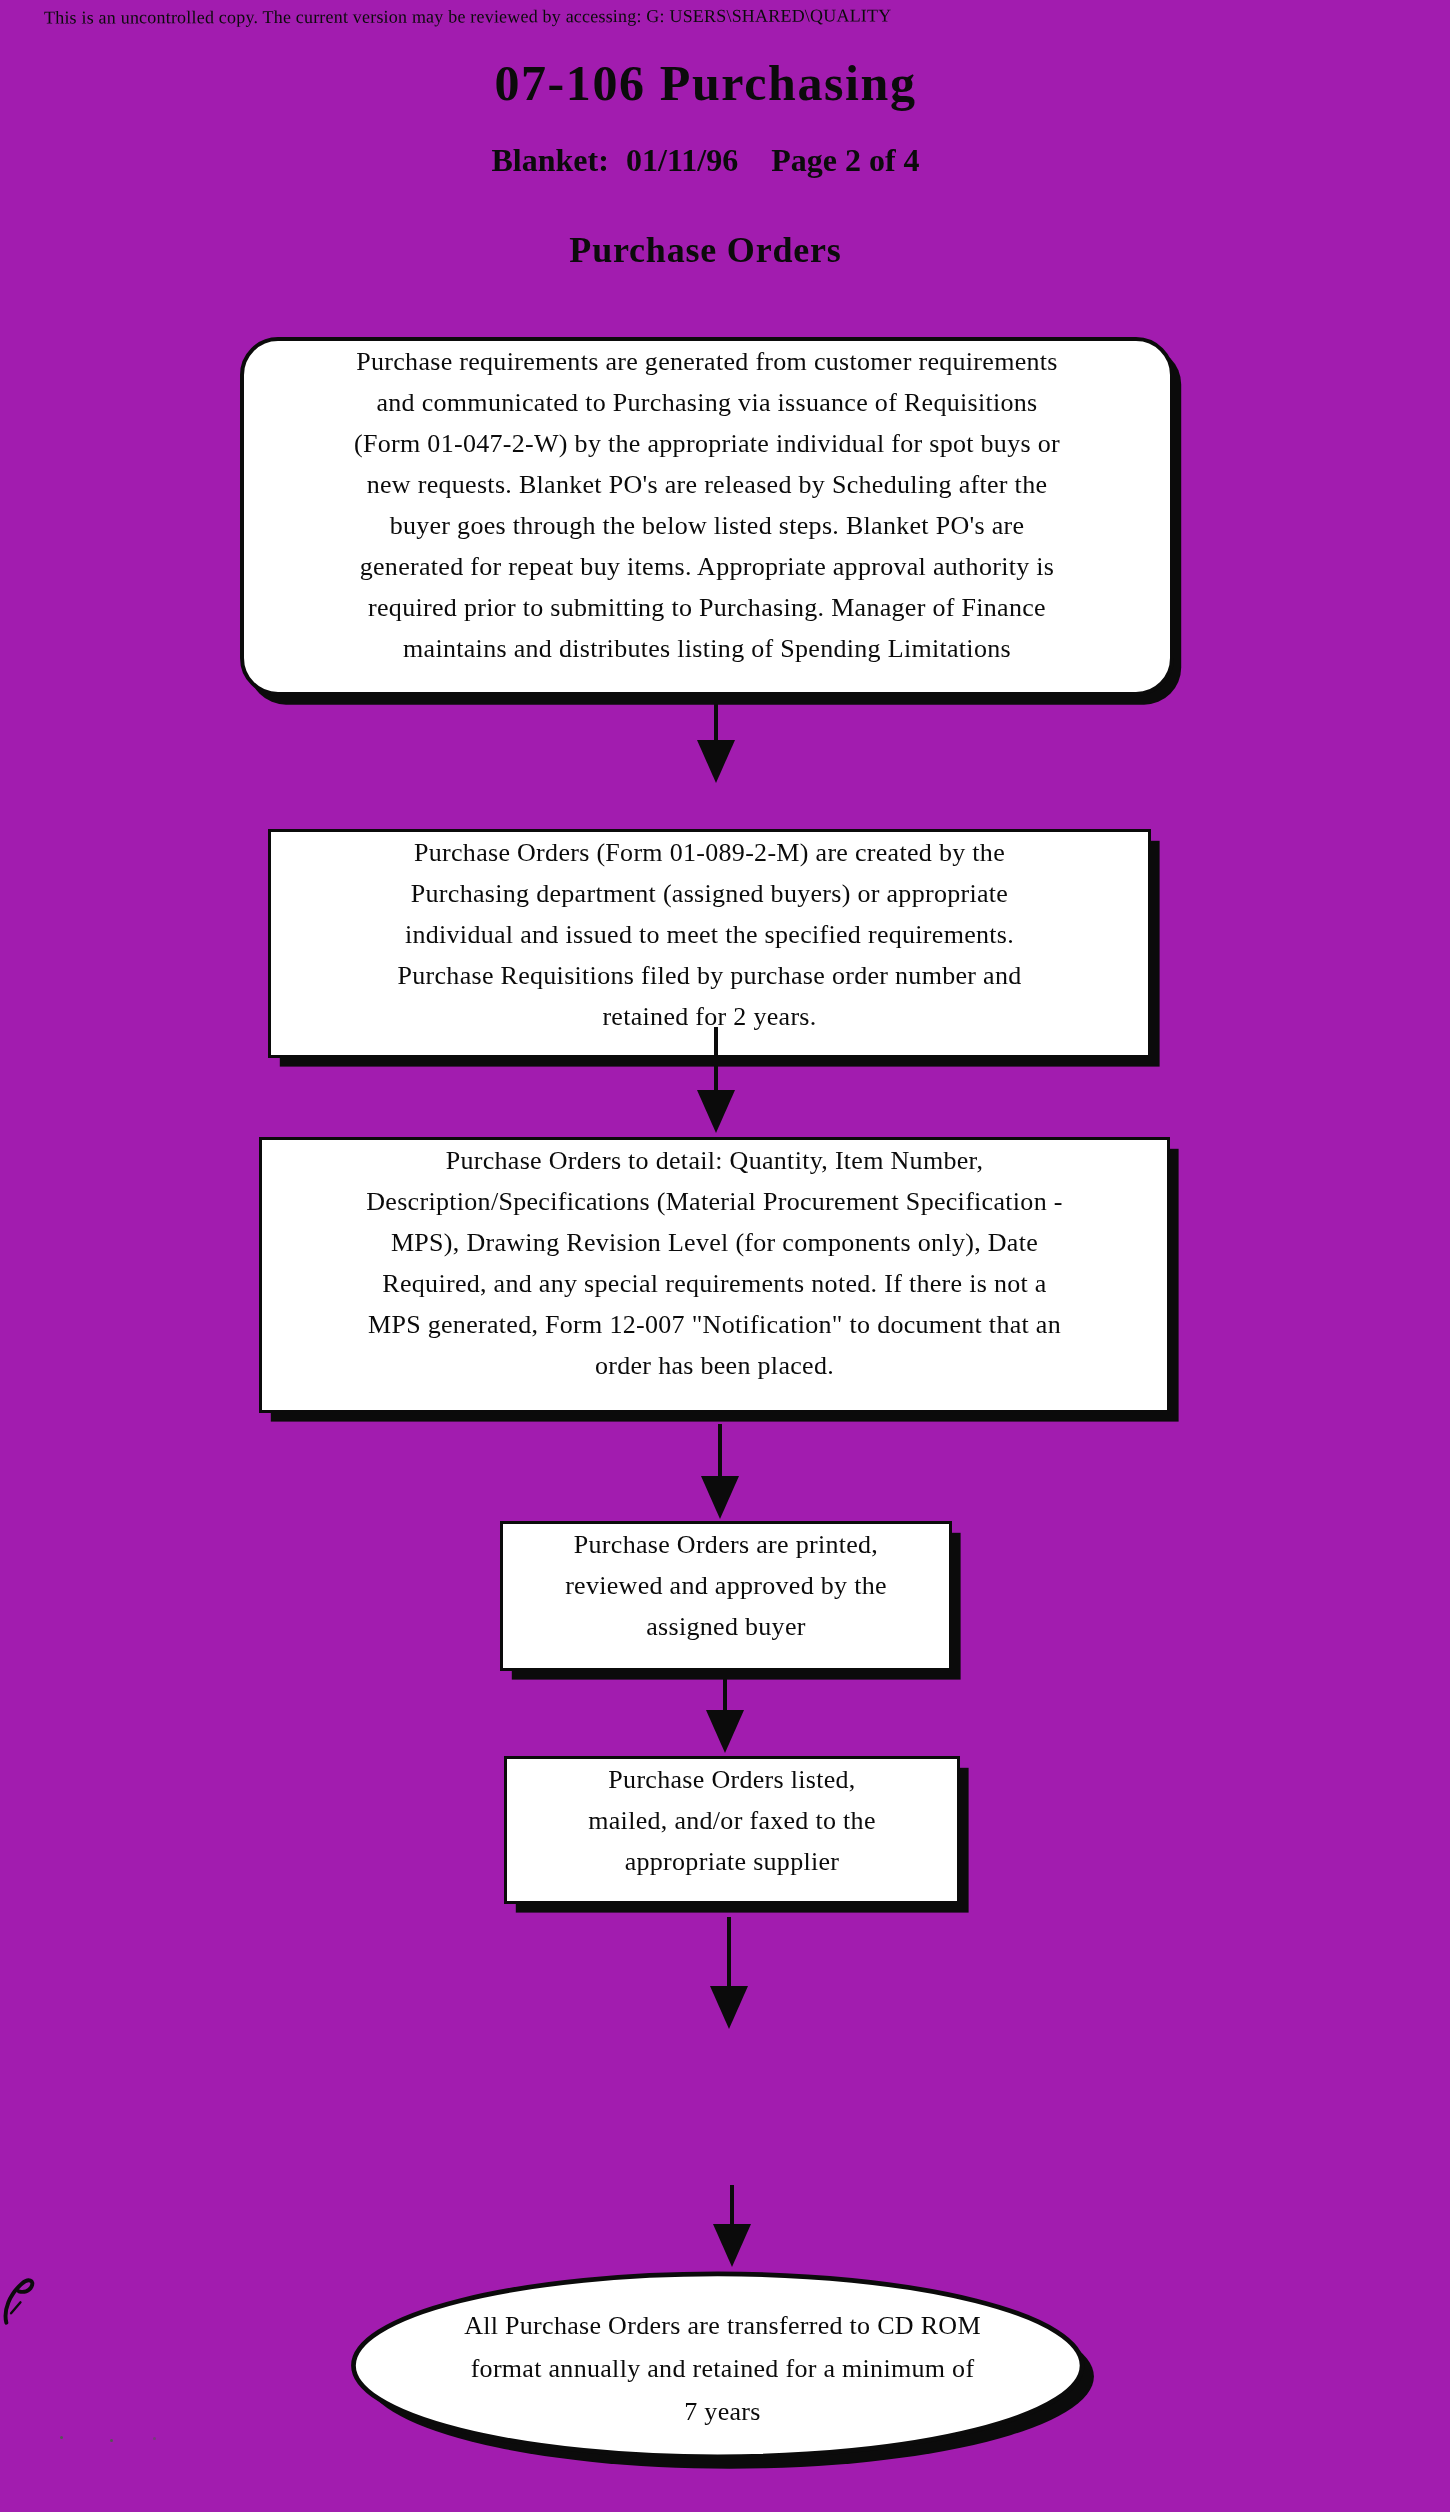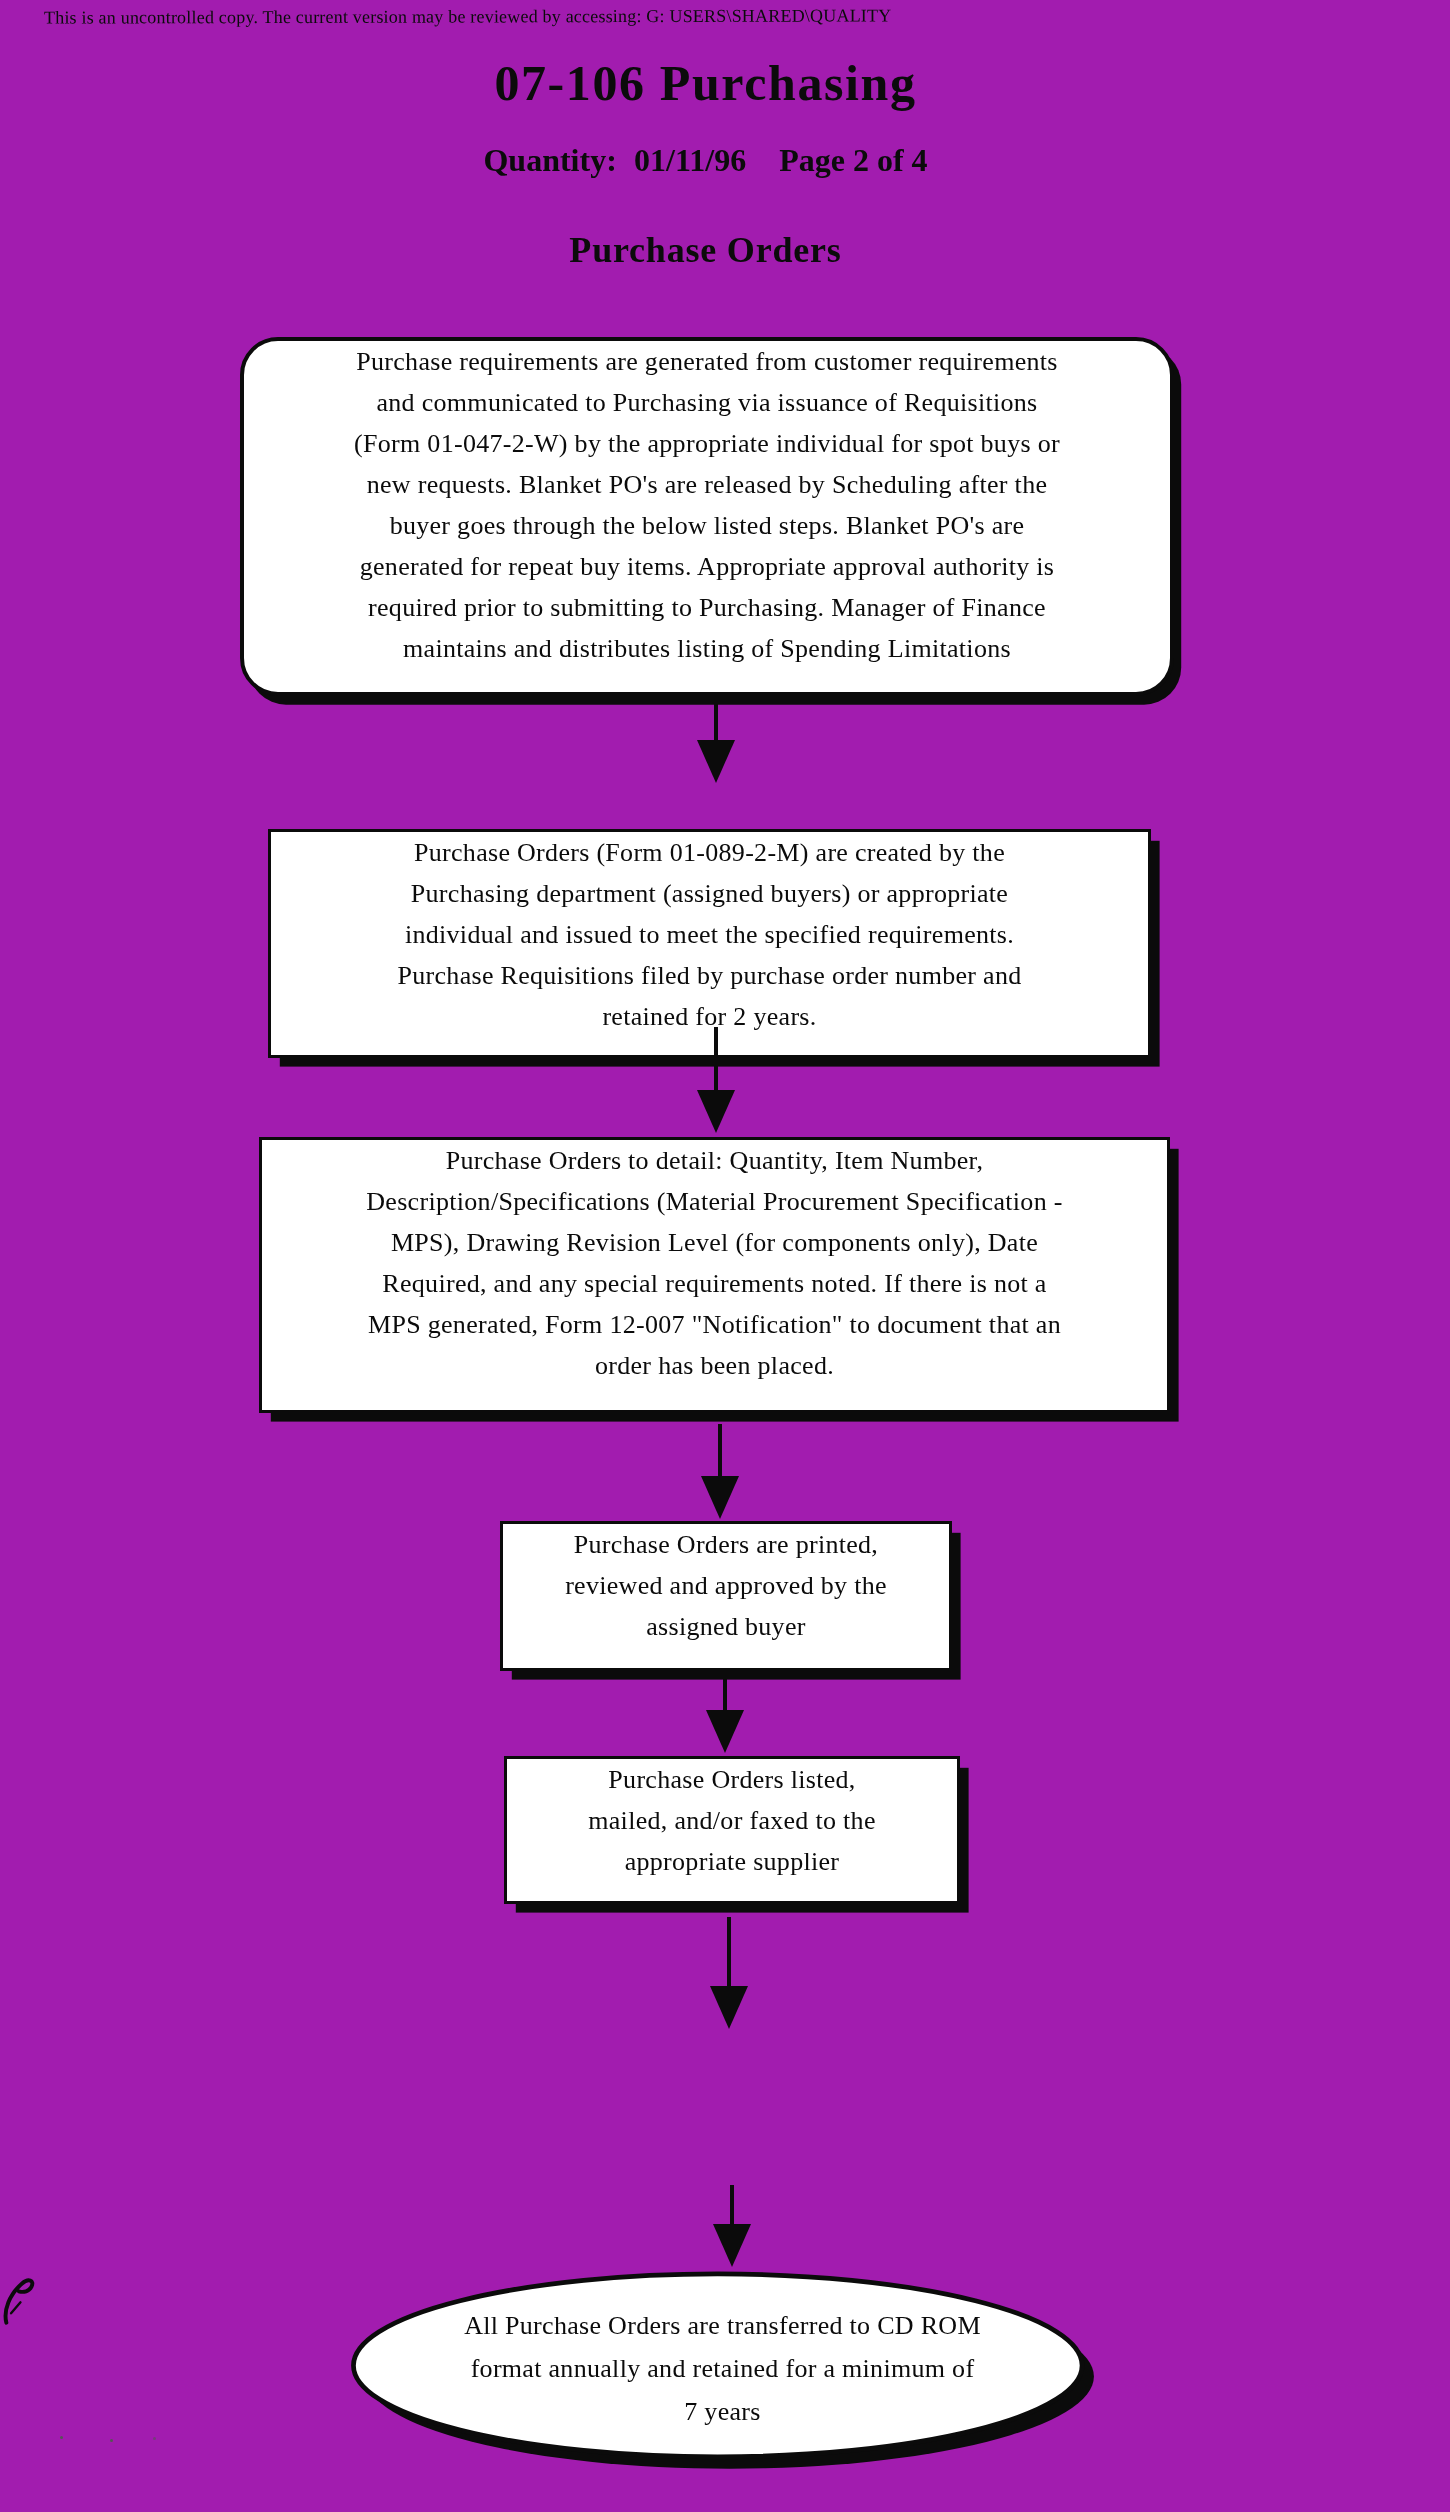--- a/index.html
+++ b/index.html
@@ -85,21 +85,21 @@
 </head>
 <body>
 
 <div class="page">
 
   <div class="header-note">This is an uncontrolled copy.  The current version may be reviewed by accessing:  G: USERS\SHARED\QUALITY</div>
 
   <div class="doc-title">07-106 Purchasing</div>
 
   <div class="revision-line">
-    <span class="rev-label">Quantity:</span>
+    <span class="rev-label">Blanket:</span>
     <span class="rev-date">01/11/96</span>
     <span class="page-info">Page 2 of 4</span>
   </div>
 
   <div class="section-title">Purchase Orders</div>
 
   <div class="node node-requirements">
     <div class="node-text">Purchase requirements are generated from customer requirements
 and communicated to Purchasing via issuance of Requisitions
 (Form 01-047-2-W) by the appropriate individual for spot buys or

